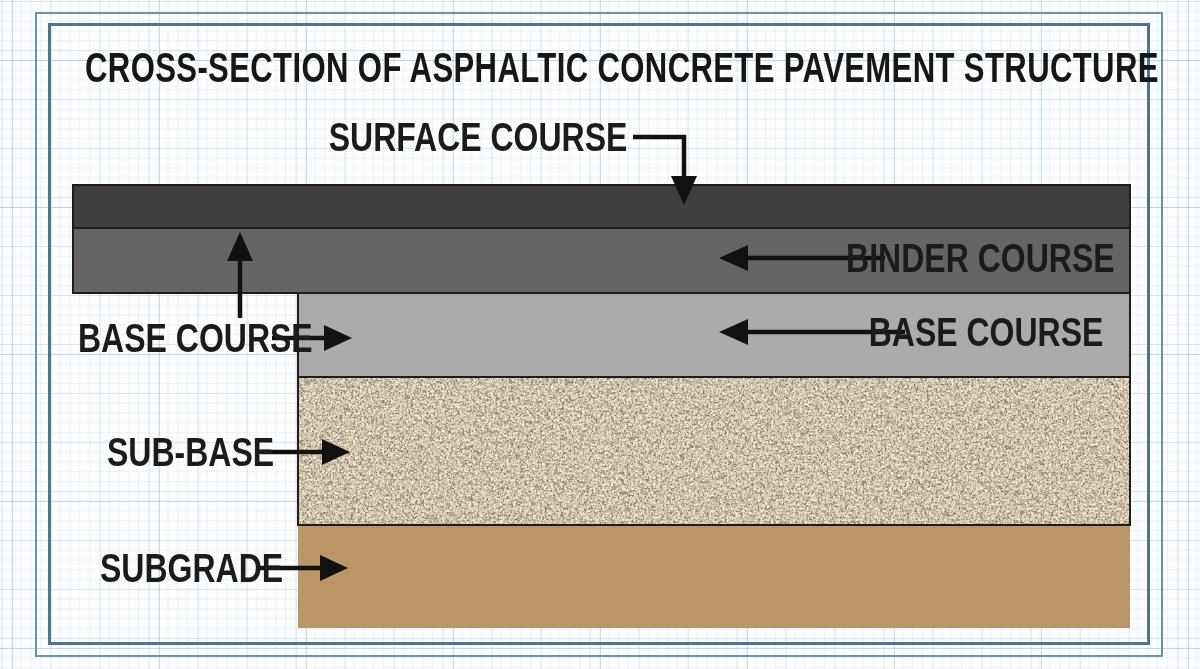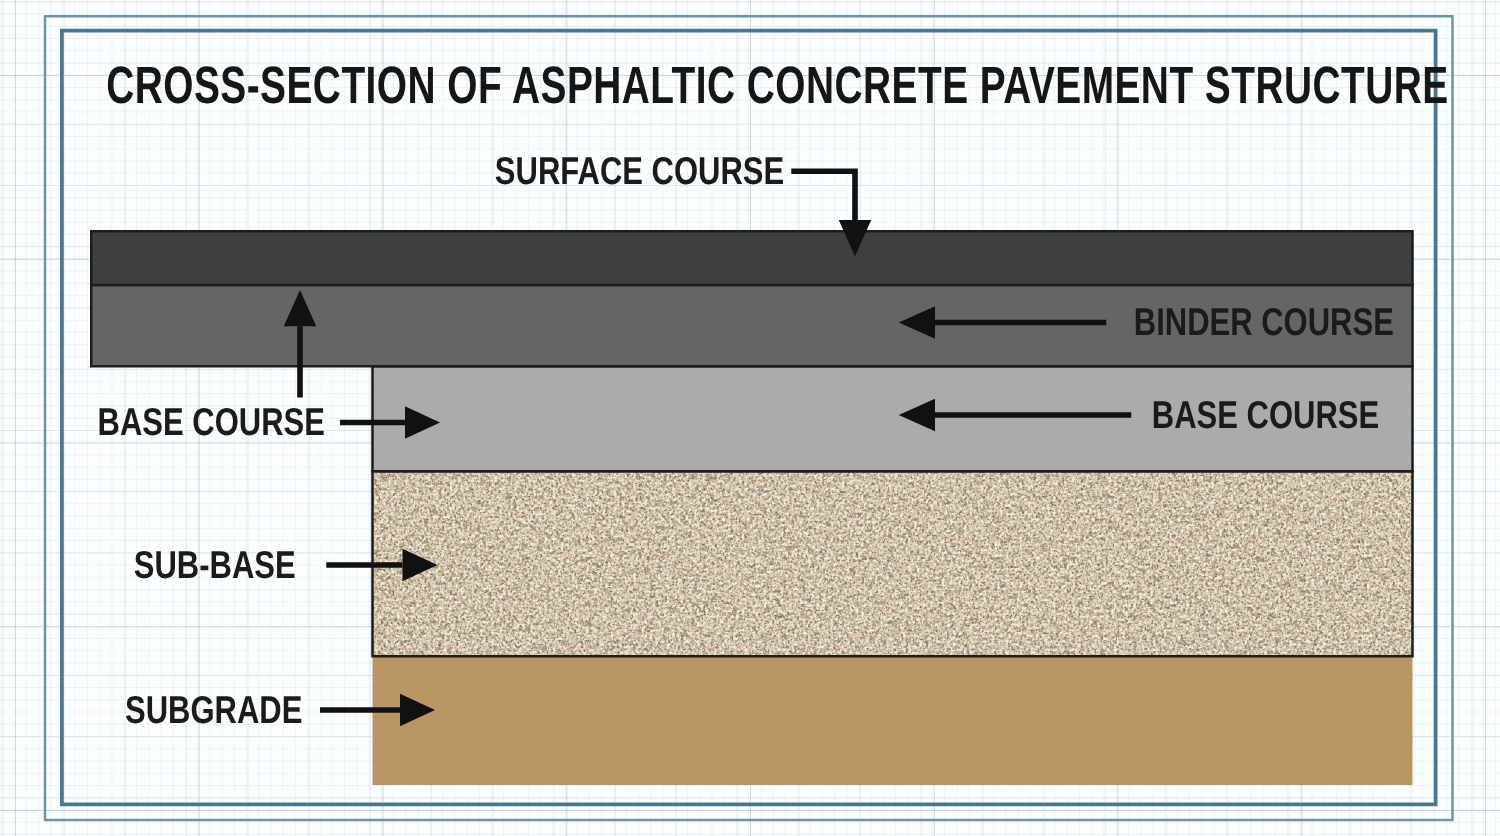--- a/index.html
+++ b/index.html
@@ -25,21 +25,21 @@
   }
   .frame-inner{
     position:absolute;left:48px;top:23px;width:1102px;height:622px;
     box-sizing:border-box;border:3px solid #4d7590;background:transparent;
   }
   svg.diagram{position:absolute;left:0;top:0;width:1200px;height:669px;}
   .lbl{
     position:absolute;
     color:#1b1b1b;
     font-weight:700;
-    font-size:31px;
+    font-size:40px;
     line-height:34px;
     white-space:nowrap;
   }
   .lbl .cond{display:inline-block;transform:scaleX(0.80);}
   .anchor-left .cond{transform-origin:left center;}
   .anchor-right{text-align:right;}
   .anchor-right .cond{transform-origin:right center;}
   .title{
     position:absolute;left:85px;top:47px;
     color:#161616;font-weight:700;font-size:42px;line-height:42px;

